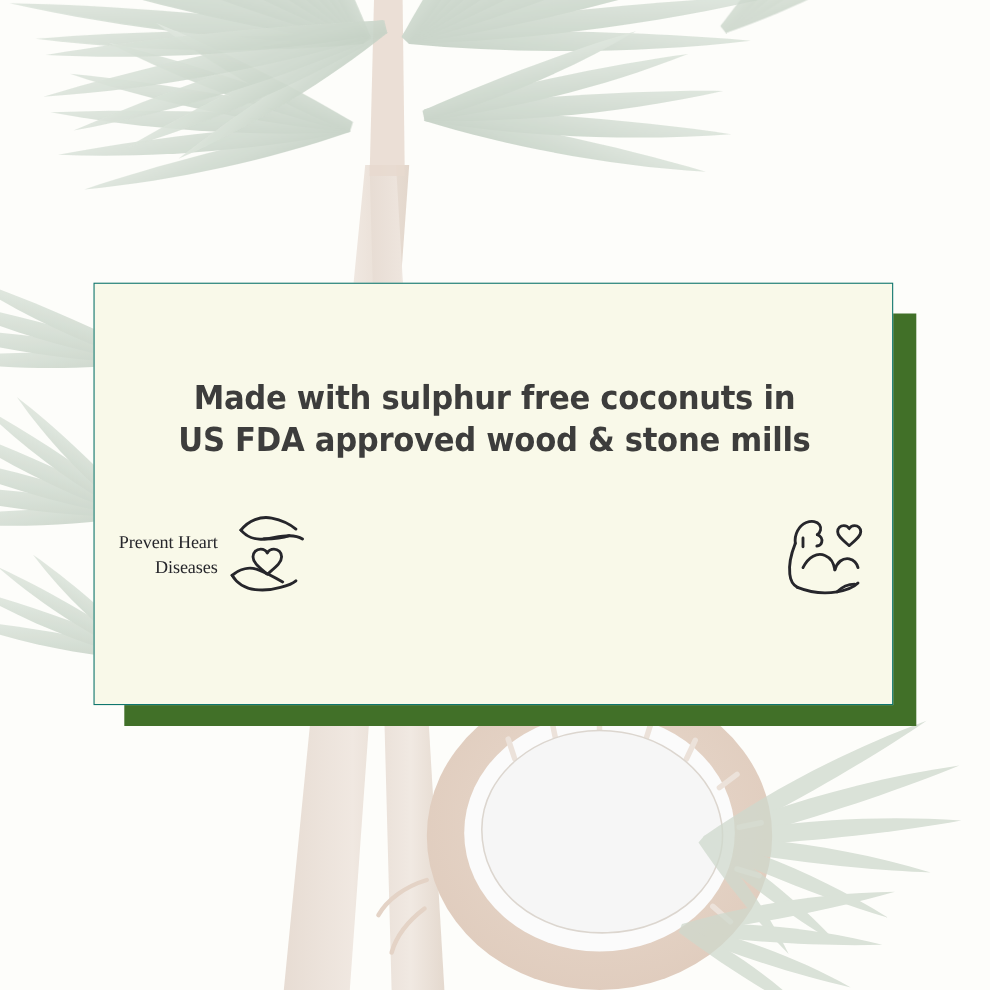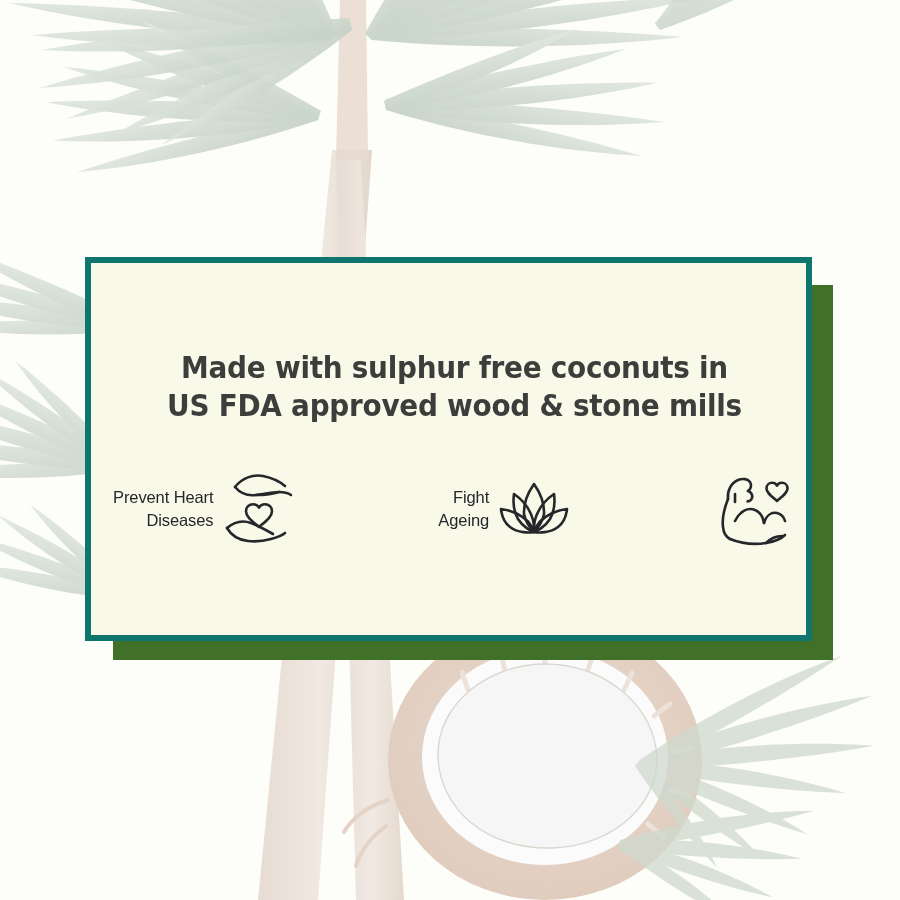--- a/index.html
+++ b/index.html
@@ -37,21 +37,21 @@
     height: 375px;
     background: #417028;
   }
   #content-card {
     position: absolute;
     left: 85px;
     top: 257px;
     width: 727px;
     height: 384px;
     background: #f9f9e9;
-    border: 6px solid #0f766e;
+    border: 1px solid #0f766e;
     box-sizing: border-box;
   }
   #headline {
     position: absolute;
     left: 0;
     top: 86px;
     width: 727px;
     text-align: center;
     color: #3d3d3c;
     font-family: "DejaVu Sans", sans-serif;
@@ -74,21 +74,21 @@
     align-items: center;
     justify-content: space-between;
   }
   .benefit {
     display: flex;
     align-items: center;
     gap: 9px;
   }
   .benefit-label {
     color: #26262b;
-    font-family: Liberation Sans, sans-serif;
+    font-family: Liberation Serif, serif;
     font-size: 16.5px;
     line-height: 23px;
     text-align: right;
     white-space: pre-line;
     letter-spacing: -0.1px;
   }
   .benefit-icon {
     flex: 0 0 auto;
     display: block;
   }
@@ -398,43 +398,20 @@
                      C 32.6 36.2 34.9 37.6 36 39.7 C 37.1 37.6 39.4 36.2 42 36.2
                      C 45.9 36.2 49 39.2 49 43.2 C 49 48.5 43.5 52.5 36 59 Z"></path>
 
             <path d="M4 60 C 11 54 20 52 28 55 C 35 57.6 43 62 50 66"></path>
             <path d="M4 60 C 8 67 16 72 25 73 C 33 74 41 73 48 71
                      C 54 69.4 59 67.6 62 65"></path>
           </svg>
         </span>
       </div>
 
-      <div class="benefit">
-        <div class="benefit-label">Fight
-Ageing</div>
-        <span class="benefit-icon">
-          <svg width="72" height="66" viewBox="0 0 72 66" xmlns="http://www.w3.org/2000/svg" fill="none" stroke="#26262b" stroke-width="2.6" stroke-linecap="round" stroke-linejoin="round">
-
-            <path d="M36 8 C 43 18 46.5 28 46 38 C 44 48 38 54 36 56
-                     C 34 54 28 48 26 38 C 25.5 28 29 18 36 8 Z"></path>
-
-            <path d="M16 18 C 25 24 32 33 35 44 C 36.5 50 36 54 36 56
-                     C 33 55 25 51 20 43 C 15.5 35 15 25 16 18 Z"></path>
-
-            <path d="M56 18 C 47 24 40 33 37 44 C 35.5 50 36 54 36 56
-                     C 39 55 47 51 52 43 C 56.5 35 57 25 56 18 Z"></path>
-
-            <path d="M3 33 C 13 34 24 39 30.5 46 C 34 50 35.5 54 36 56
-                     C 31 57 20 57 12 51 C 5.5 46 3.5 38 3 33 Z"></path>
-
-            <path d="M69 33 C 59 34 48 39 41.5 46 C 38 50 36.5 54 36 56
-                     C 41 57 52 57 60 51 C 66.5 46 68.5 38 69 33 Z"></path>
-          </svg>
-        </span>
-      </div>
 
       <div class="benefit">
         <span class="benefit-icon">
           <svg width="82" height="80" viewBox="0 0 82 80" xmlns="http://www.w3.org/2000/svg" fill="none" stroke="#26262b" stroke-width="2.6" stroke-linecap="round" stroke-linejoin="round">
 
             <path d="M14 30 C 13 22 17 14 24 11 C 29 9 34 10 36 13
                      C 38 16 37 20 34 22"></path>
             <path d="M34 22 C 37 23 39 26 38 29 C 37.4 31 35.6 32.2 33.6 32.4"></path>
             <path d="M21 25 L 21 33"></path>
 

